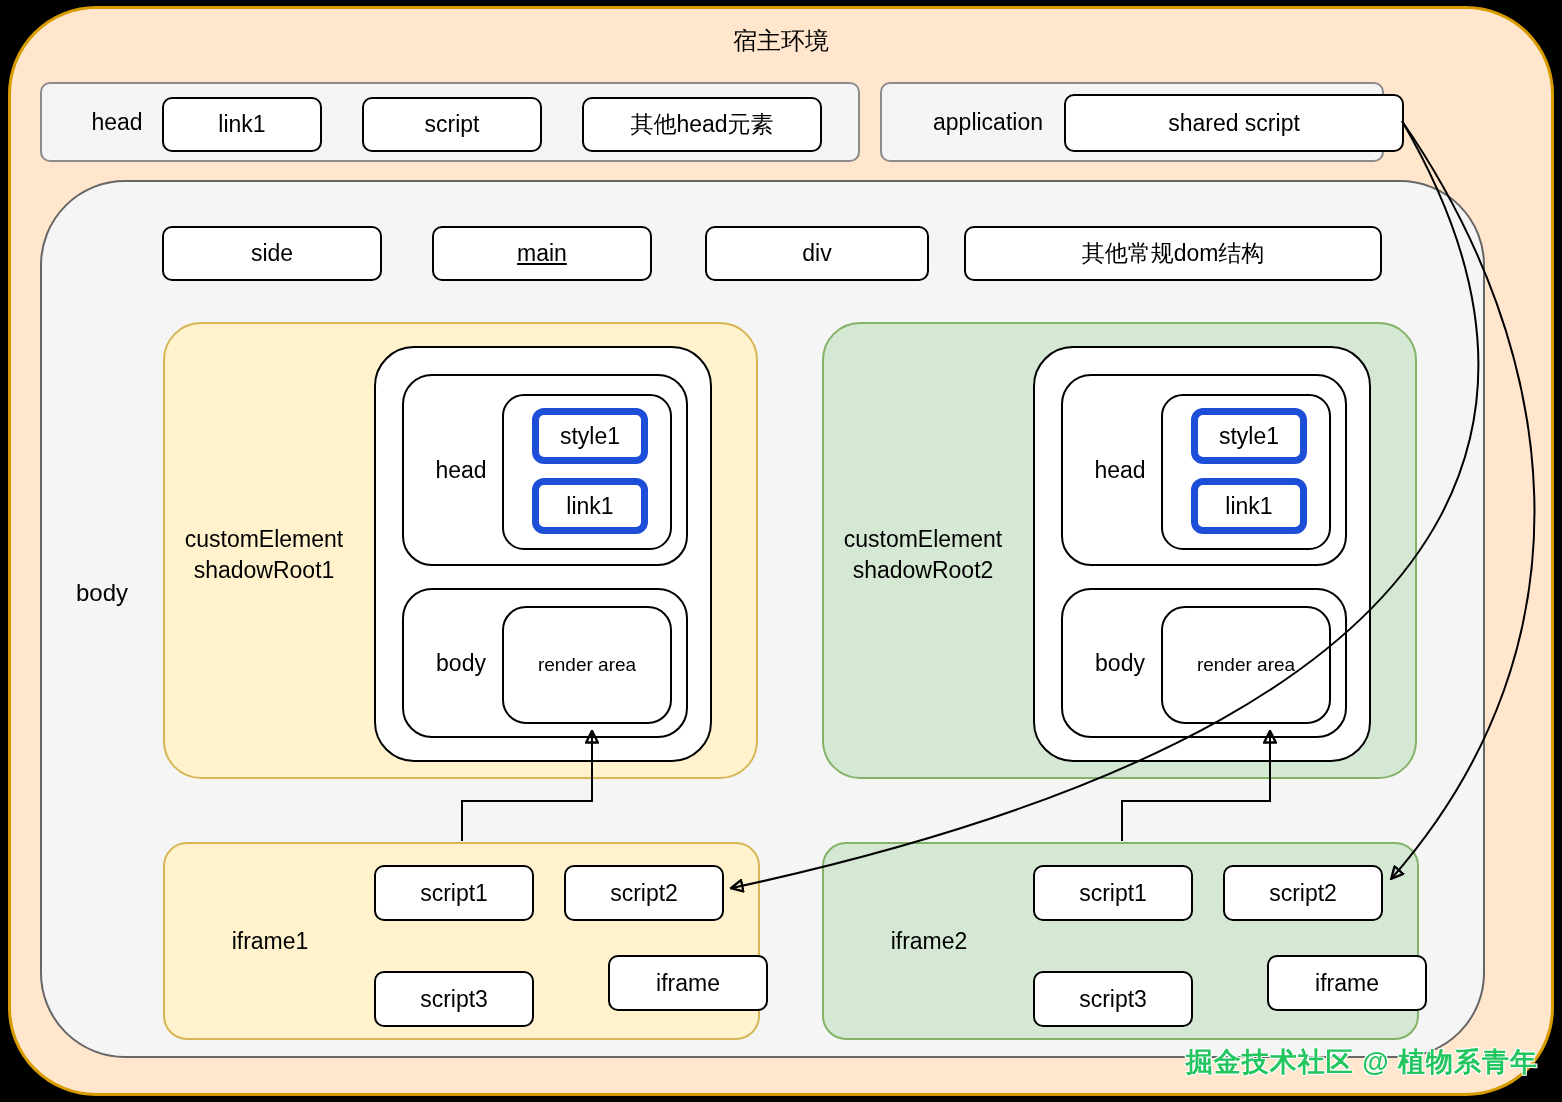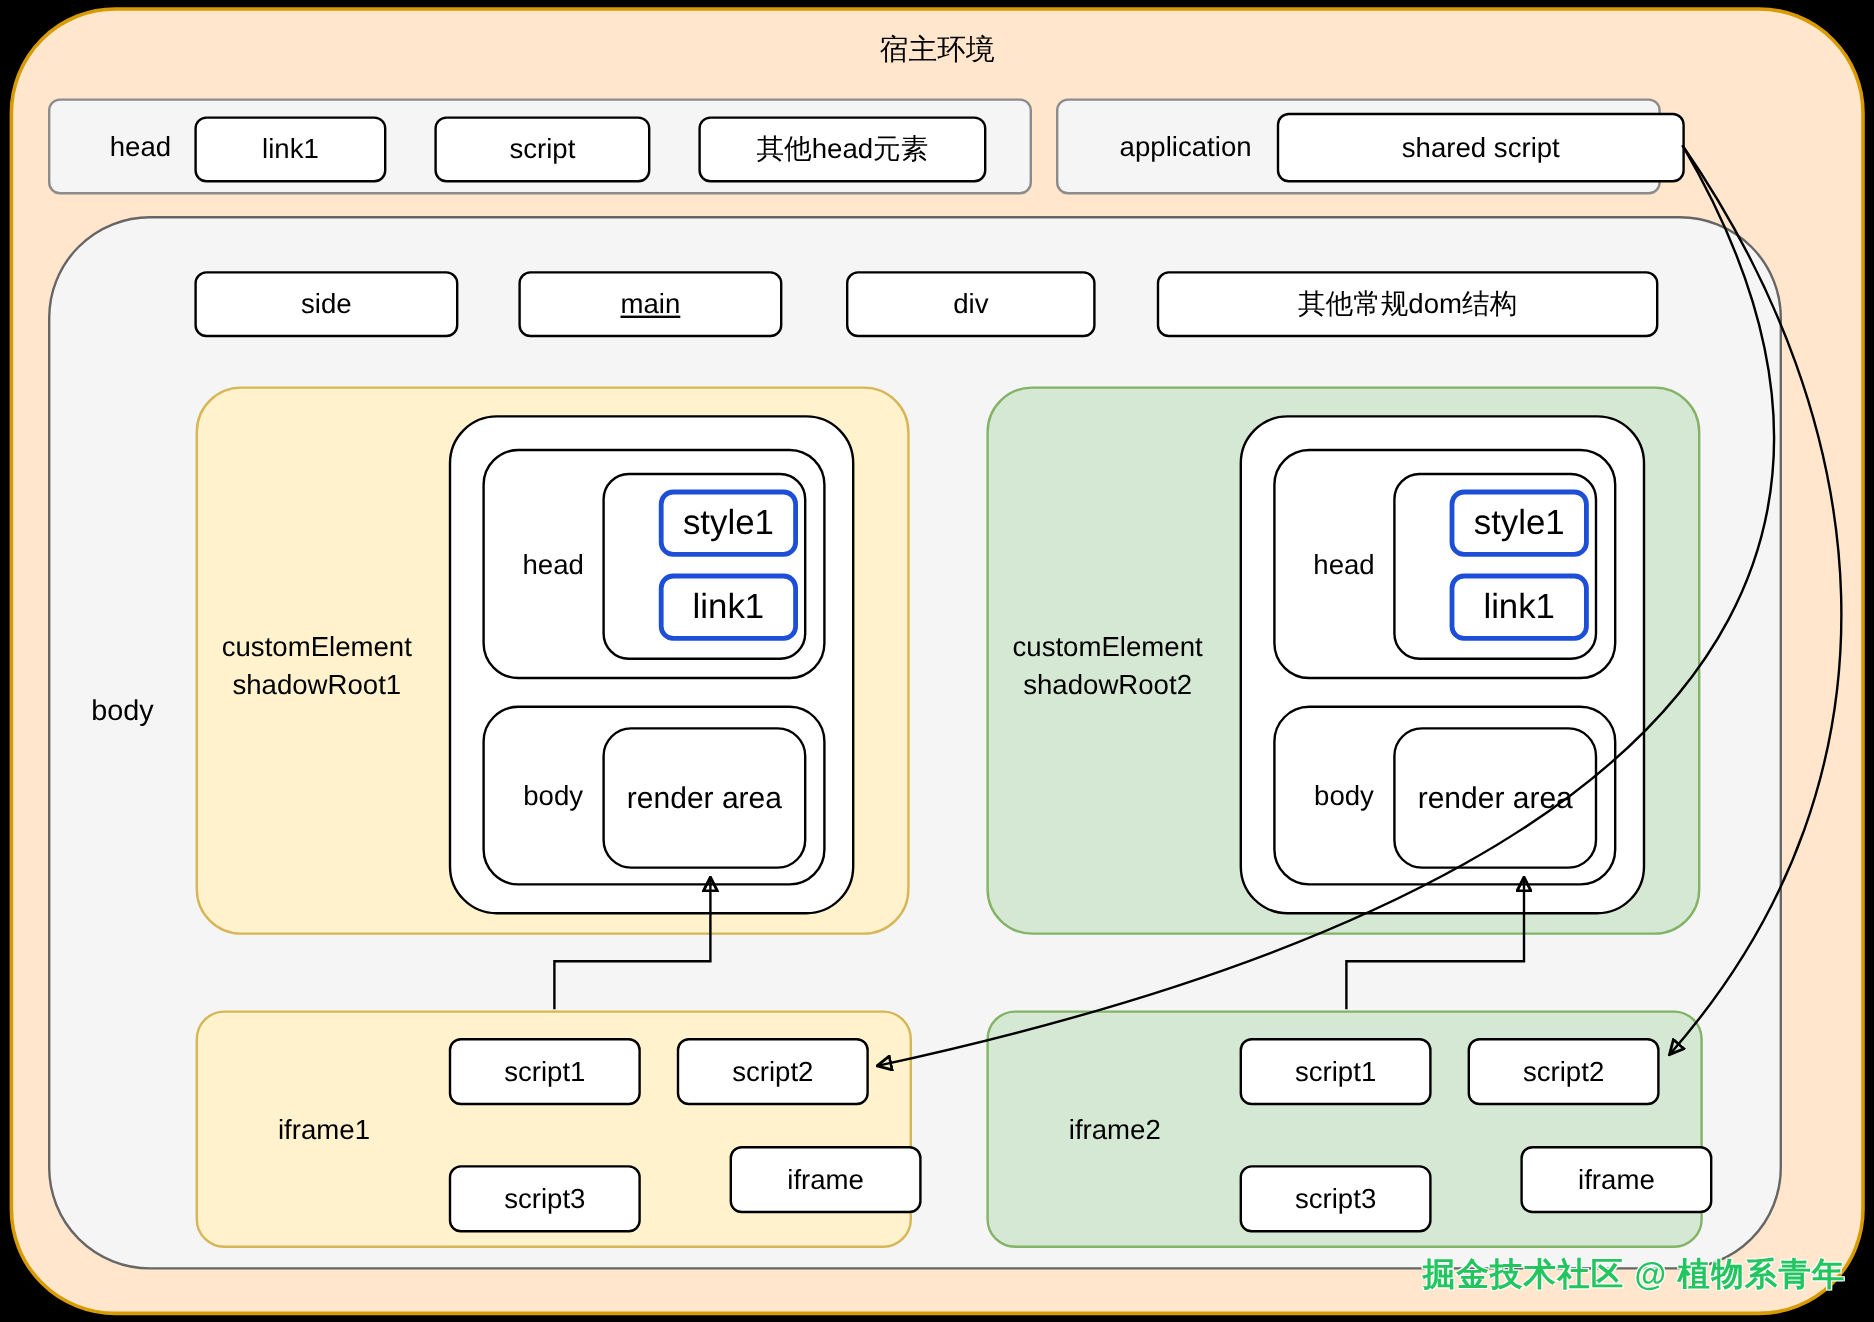--- a/index.html
+++ b/index.html
@@ -37,21 +37,21 @@
     display:flex;align-items:center;justify-content:center;font-size:23px;
   }
   
   .hb1{left:120px;top:13px;width:160px;height:55px;}
   .hb2{left:320px;top:13px;width:180px;height:55px;}
   .hb3{left:540px;top:13px;width:240px;height:55px;}
   .app-shared{left:182px;top:10px;width:340px;height:58px;}
   
   .db1{left:120px;top:44px;width:220px;height:55px;}
   .db2{left:390px;top:44px;width:220px;height:55px;text-decoration:underline;}
-  .db3{left:663px;top:44px;width:208px;height:55px;}
+  .db3{left:663px;top:44px;width:224px;height:55px;}
   .db4{left:922px;top:44px;width:418px;height:55px;}
   
   .shadow-root{position:absolute;top:322px;width:595px;height:457px;border-radius:38px;}
   .yellow-group{background:var(--yellow-fill,#fff2cc);border:2px solid var(--yellow-border,#d6b656);}
   .green-group{background:var(--green-fill,#d5e8d4);border:2px solid var(--green-border,#82b366);}
   .pos-left{left:163px;}
   .pos-right{left:822px;}
   .sr-label{
     position:absolute;left:4px;top:200px;width:190px;text-align:center;
     font-size:23px;line-height:31px;
@@ -71,29 +71,29 @@
   .doc-part-label{
     position:absolute;left:18px;top:0;height:100%;width:78px;
     display:flex;align-items:center;justify-content:center;font-size:23px;
   }
   .head-inner{
     position:absolute;left:98px;top:18px;width:170px;height:156px;
     border:2px solid #000;border-radius:22px;
   }
   .mini-box{
     position:absolute;left:28px;width:116px;height:56px;background:#fff;
-    border:4px solid #1d4ed8;border-radius:12px;
-    display:flex;align-items:center;justify-content:center;font-size:29px;margin-left:17px;
+    border:7px solid #1d4ed8;border-radius:12px;
+    display:flex;align-items:center;justify-content:center;font-size:23px;
   }
   .mini-top{top:12px;}
   .mini-bottom{top:82px;}
   .render-area{
     position:absolute;left:98px;top:16px;width:170px;height:118px;
     border:2px solid #000;border-radius:24px;background:#fff;
-    display:flex;align-items:center;justify-content:center;font-size:25px;
+    display:flex;align-items:center;justify-content:center;font-size:19px;
   }
   
   .iframe-group{position:absolute;top:842px;width:597px;height:198px;border-radius:24px;}
   .if-label{
     position:absolute;left:30px;top:0;height:100%;width:150px;
     display:flex;align-items:center;justify-content:center;font-size:23px;
   }
   .sb1{left:209px;top:21px;width:160px;height:56px;}
   .sb2{left:399px;top:21px;width:160px;height:56px;}
   .sb3{left:209px;top:111px;width:160px;height:56px;margin-top:16px;}

